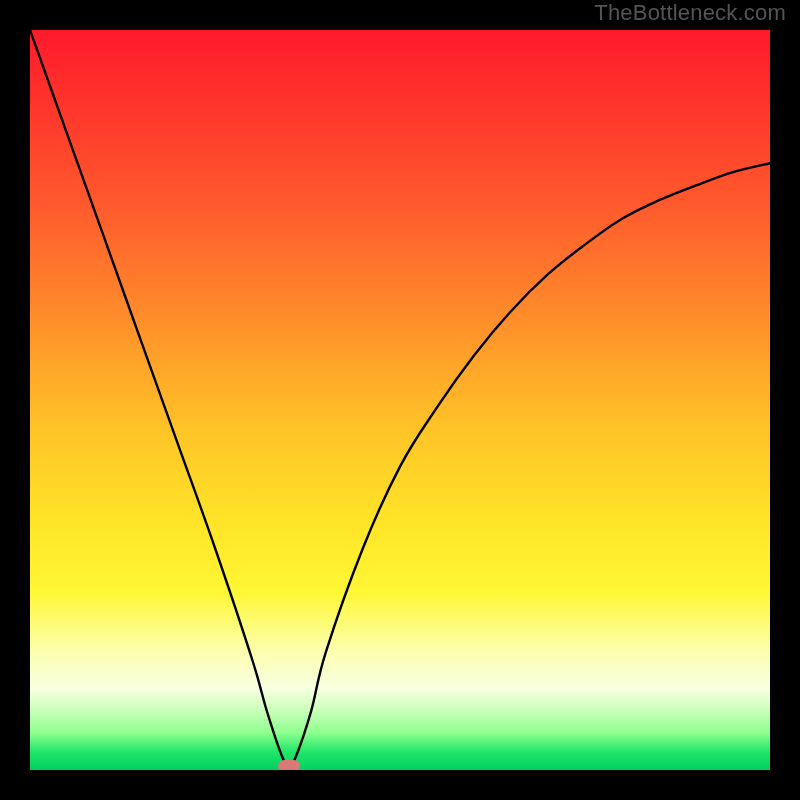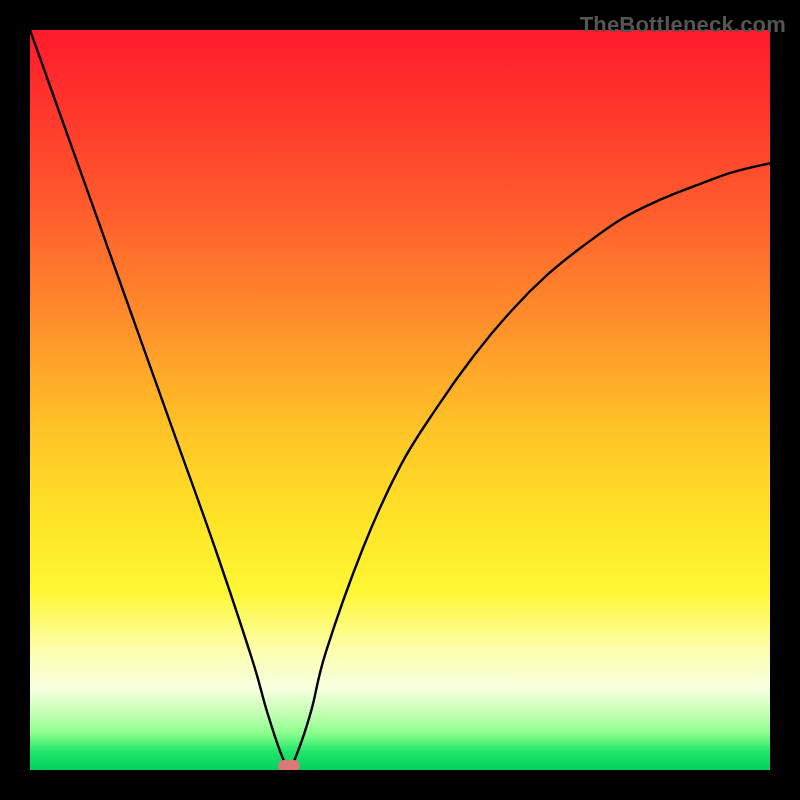--- a/index.html
+++ b/index.html
@@ -11,25 +11,25 @@
     font-family: Arial, Helvetica, sans-serif;
   }
   .frame {
     position: relative;
     width: 800px;
     height: 800px;
     background: #000;
   }
   .watermark {
     position: absolute;
-    top: 12px;
+    top: 0;
     right: 14px;
     color: #555;
     font-size: 22px;
-    font-weight: 700;
+    font-weight: 400;
     letter-spacing: 0.2px;
     z-index: 3;
     user-select: none;
   }
   .plot {
     position: absolute;
     left: 30px;
     top: 30px;
     width: 740px;
     height: 740px;

